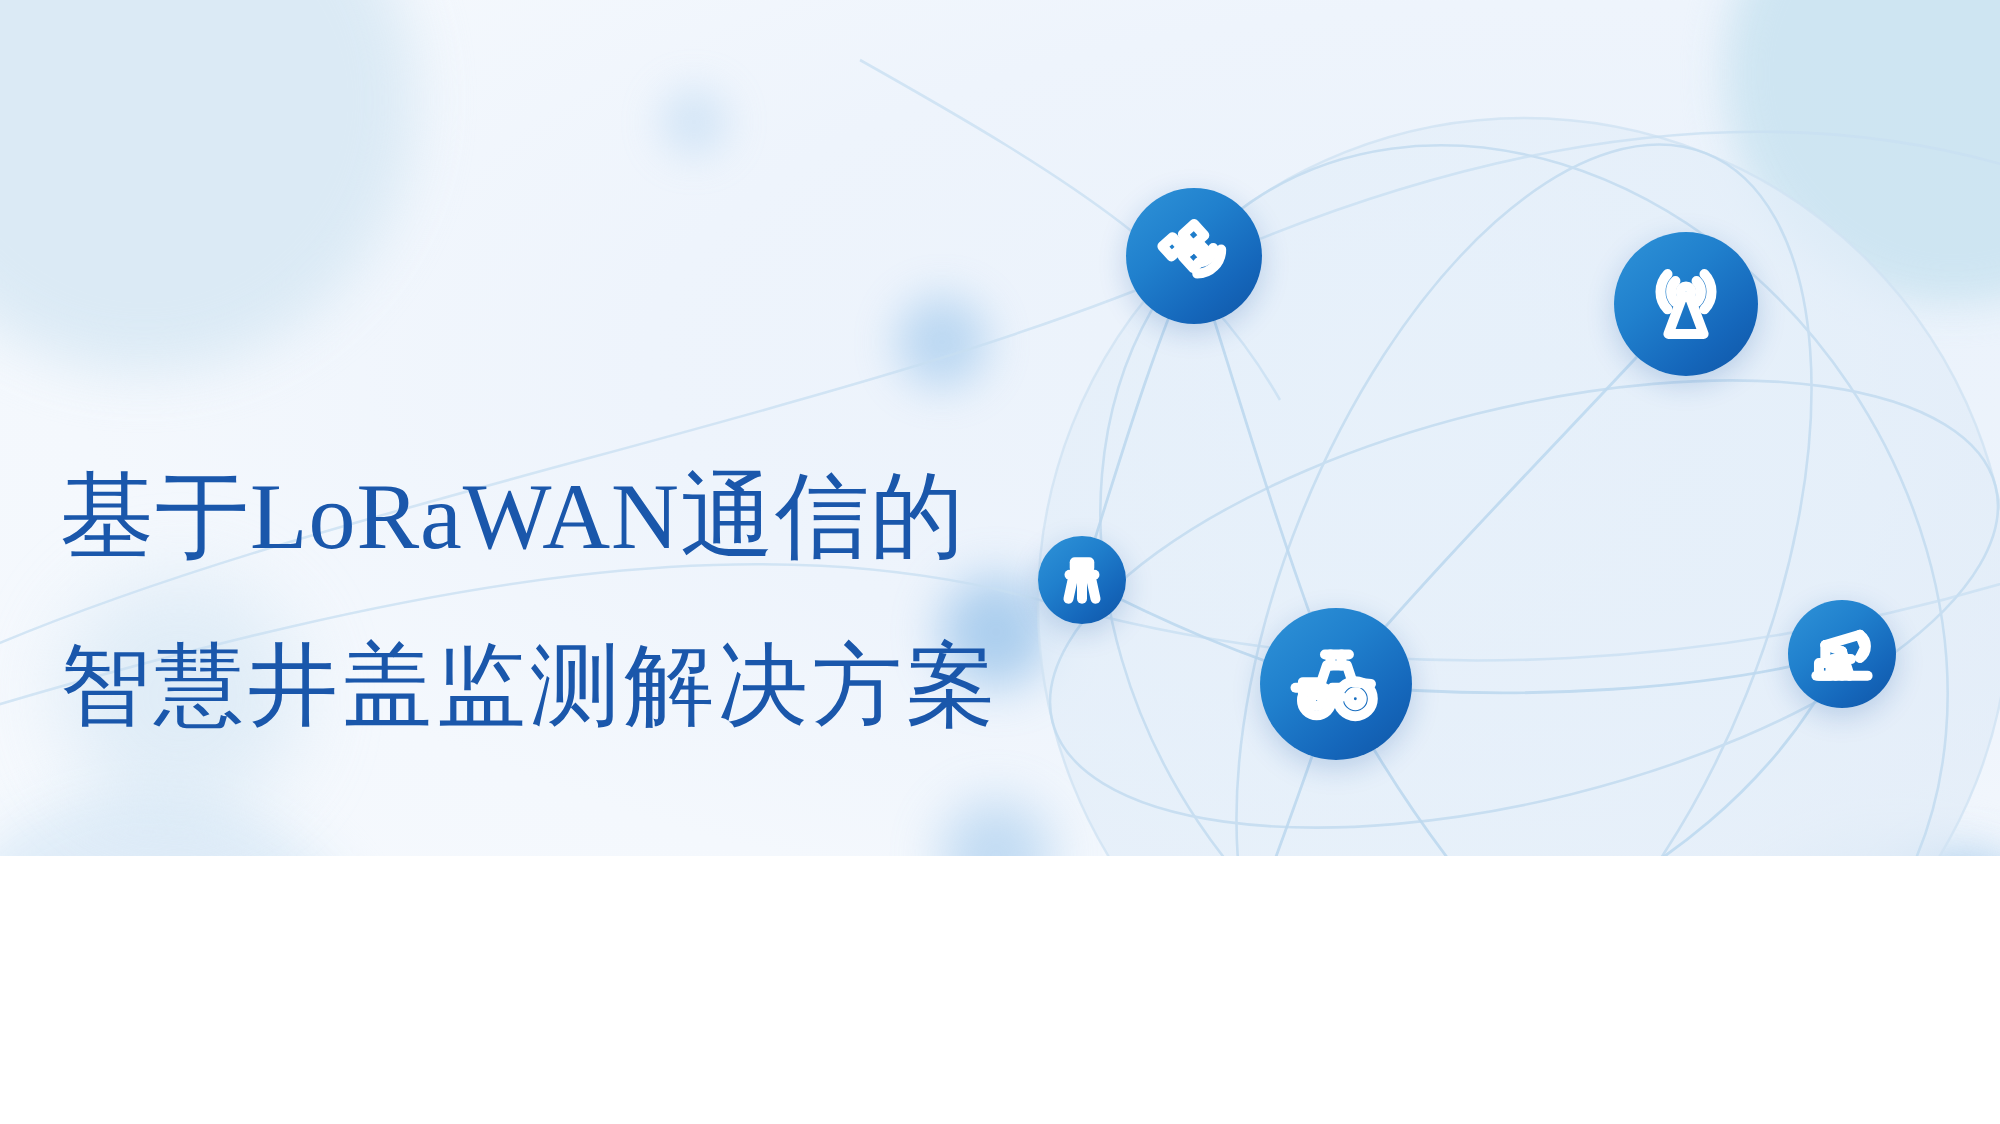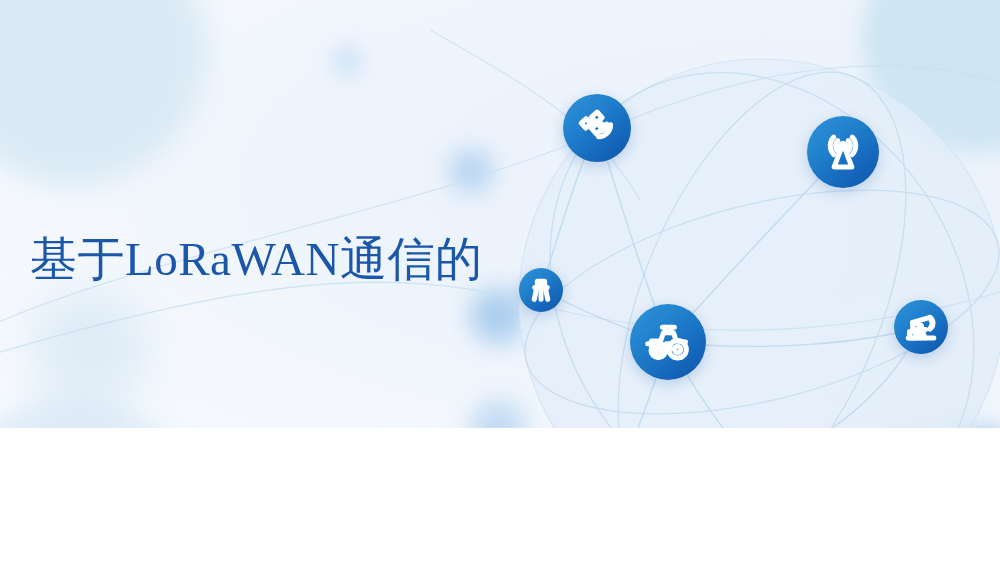--- a/index.html
+++ b/index.html
@@ -256,15 +256,16 @@
         <path d="M10 56 L18 36 L42 32 L58 44 L84 46 L92 62 L88 70"></path>
         <line x1="18" y1="36" x2="46" y2="52"></line>
         <line x1="56" y1="56" x2="70" y2="56"></line>
         <line x1="56" y1="46" x2="70" y2="46"></line>
       </svg>
     </span>
   </div>
 
   <div id="title-block">
     <div class="title-line" id="title-line-1">基于LoRaWAN通信的</div>
+    <div class="title-line" id="title-line-2">智慧井盖监测解决方案</div>
   </div>
 
 </div>
 
 </body></html>

